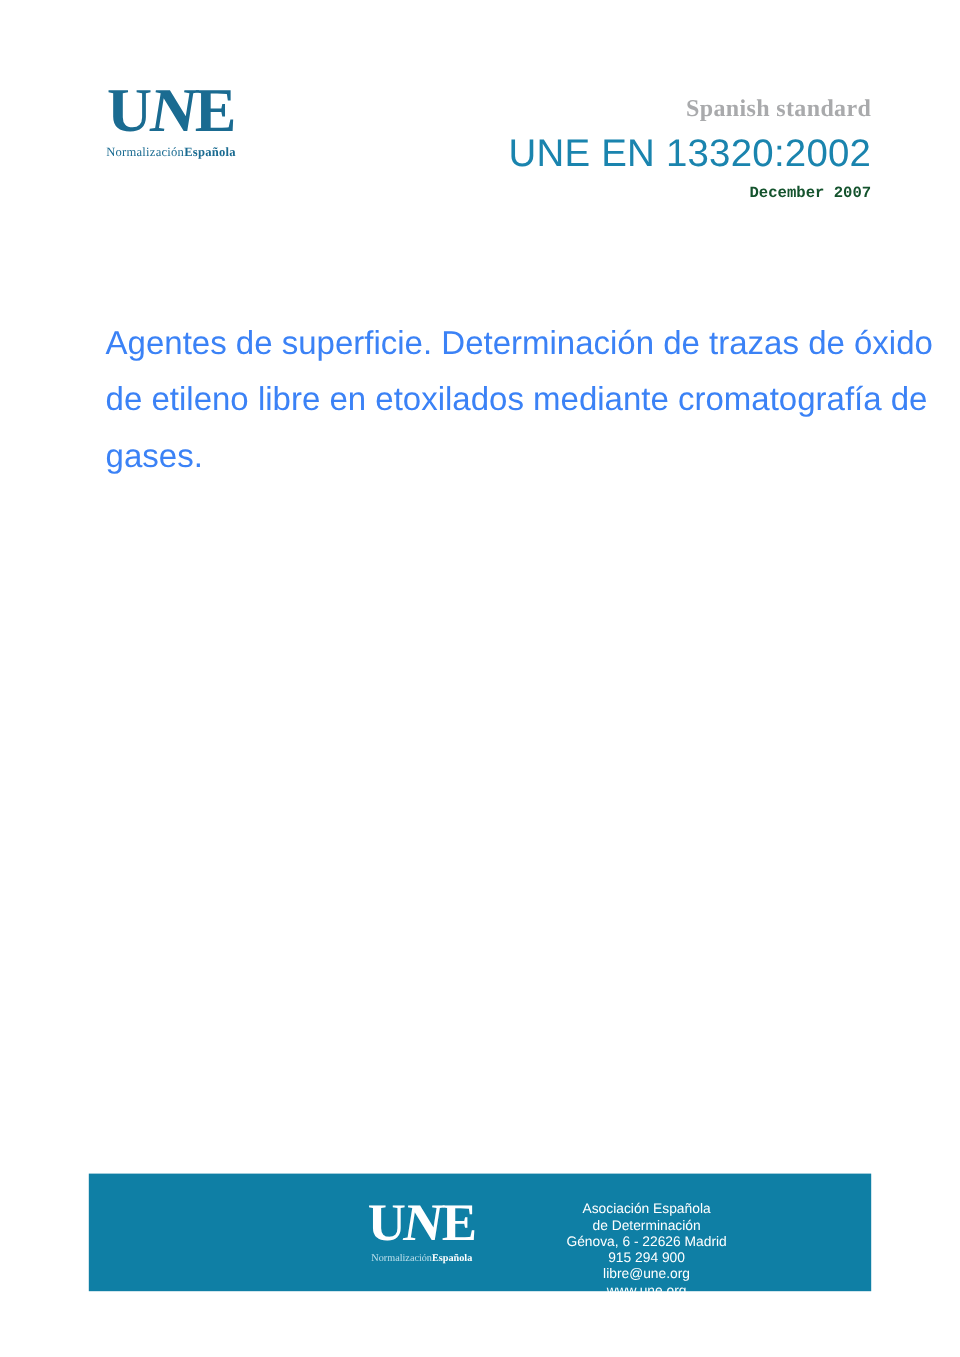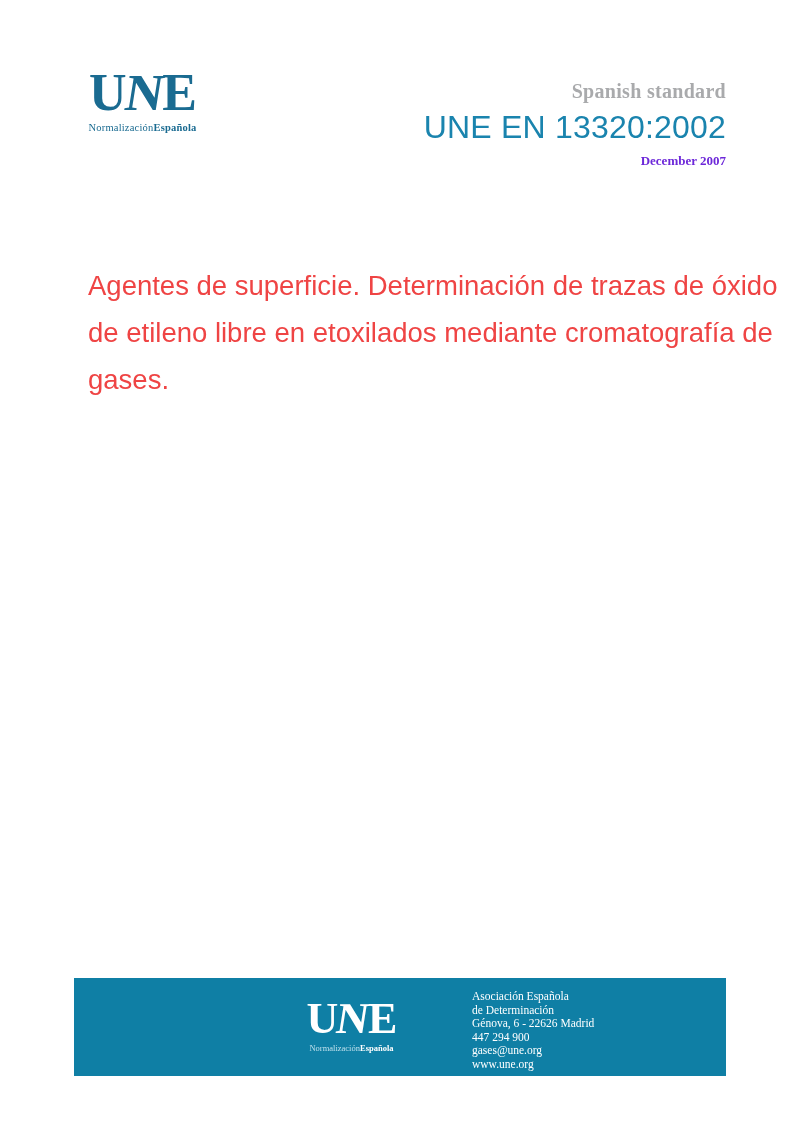--- a/index.html
+++ b/index.html
@@ -67,37 +67,37 @@
     letter-spacing: 0.3px;
   }
   .std-code {
     font-family: "Liberation Sans", sans-serif;
     font-size: 32px;
     color: #1a84ae;
     margin-top: 6px;
     letter-spacing: 0.2px;
   }
   .std-date {
-    font-family: Liberation Serif, serif;
+    font-family: Liberation Mono, monospace;
     font-weight: bold;
     font-size: 13px;
-    color: #6d28d9;
+    color: #14532d;
     margin-top: 7px;
   }
 
   
   .doc-title {
     position: absolute;
     left: 88px;
     top: 262px;
     width: 690px;
     font-family: "Liberation Sans", sans-serif;
     font-size: 27.5px;
     line-height: 47px;
-    color: #ef4444;
+    color: #3b82f6;
   }
 
   
   .footer {
     position: absolute;
     left: 74px;
     top: 978px;
     width: 652px;
     height: 98px;
     background: #0f7fa5;
@@ -126,25 +126,26 @@
     margin-top: 1px;
     font-family: "Liberation Serif", serif;
     font-size: 8.5px;
     color: #bfe0ec;
   }
   .footer-logo .sub b { font-weight: bold; color:#ffffff; }
 
   .footer-address {
     position: absolute;
     left: 398px;
-    top: 12px;
-    font-family: Liberation Serif, serif;
+    top: 24px;
+    font-family: Liberation Sans, sans-serif;
     font-size: 11.5px;
     line-height: 13.6px;
     color: #ffffff;
+    text-align: center;
   }
   .footer-address div { white-space: nowrap; }
 </style>
 </head>
 <body>
 
 <div class="header">
 
   <div class="une-logo">
     <div class="mark"><span>U</span><span class="tilt">N</span><span>E</span></div>
@@ -165,18 +166,18 @@
 
   <div class="footer-logo">
     <div class="mark"><span>U</span><span class="tilt">N</span><span>E</span></div>
     <div class="sub"><span>Normalización</span><b>Española</b></div>
   </div>
 
   <div class="footer-address">
     <div>Asociación Española</div>
     <div>de Determinación</div>
     <div>Génova, 6 - 22626 Madrid</div>
-    <div>447 294 900</div>
-    <div>gases@une.org</div>
+    <div>915 294 900</div>
+    <div>libre@une.org</div>
     <div>www.une.org</div>
   </div>
 
 </div>
 
 </body></html>

